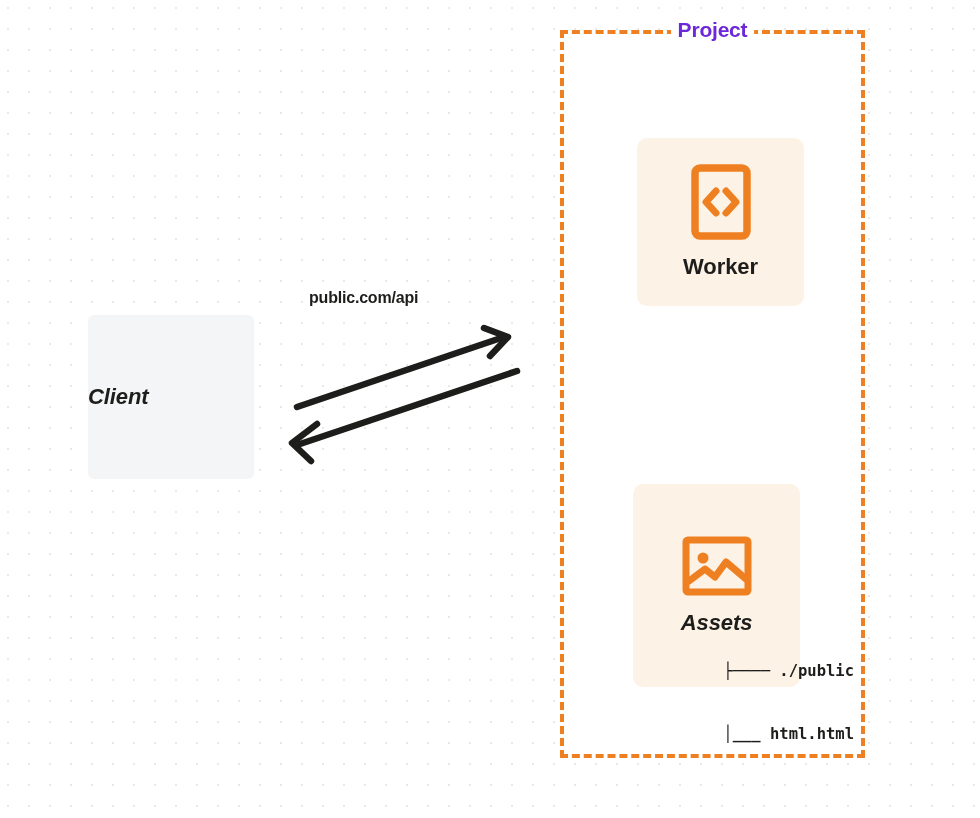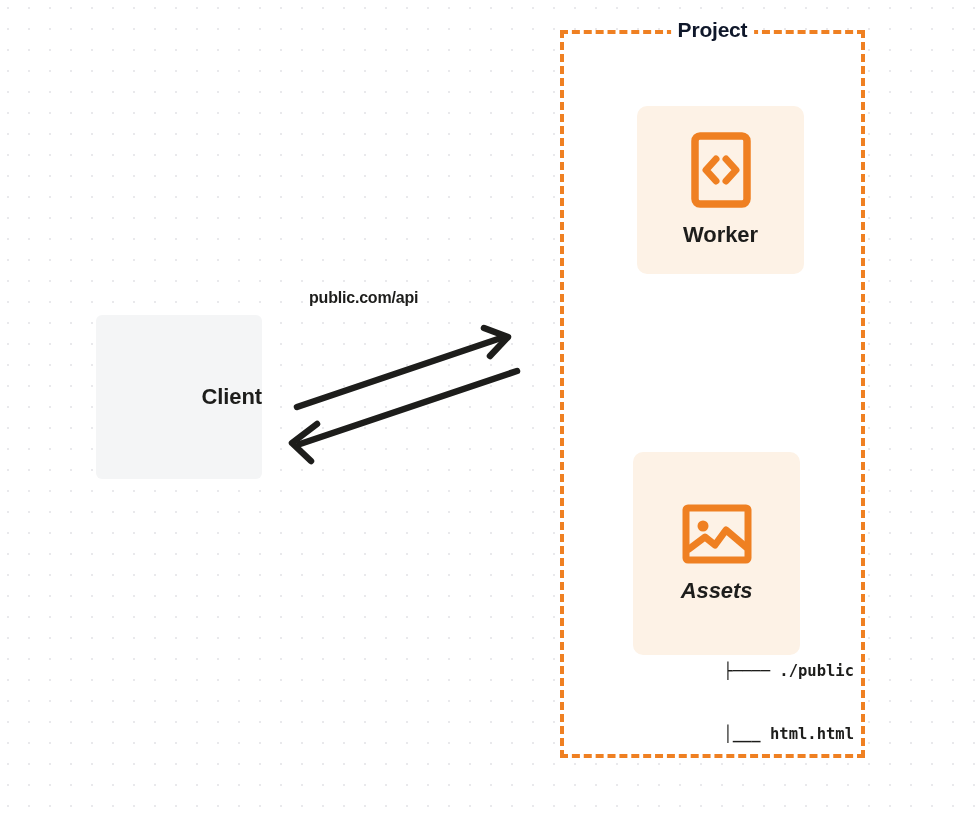--- a/index.html
+++ b/index.html
@@ -21,29 +21,30 @@
     background-color: #ffffff;
     background-image: radial-gradient(circle at 1px 1px, #e9e9ec 1.3px, transparent 1.4px);
     background-size: 21px 21px;
     background-position: 7px 7px;
     overflow: hidden;
   }
 
   
   #client-node {
     position: absolute;
-    left: 96px;
+    left: 88px;
     top: 315px;
     width: 166px;
     height: 164px;
     background: #f4f5f6;
     border-radius: 6px;
     display: flex;
     align-items: center;
-    justify-content: flex-end;
+    justify-content: flex-start;
+    font-style: italic;
   }
   #client-node .node-label {
     font-size: 22px;
     font-weight: bold;
     color: #1d1d1b;
     letter-spacing: -0.1px;
   }
 
   
   #arrow-layer {
@@ -78,34 +79,35 @@
   }
   #project-title {
     position: absolute;
     left: 50%;
     top: -4px;
     transform: translate(-50%, -52%);
     background: #ffffff;
     padding: 0 7px;
     font-size: 21px;
     font-weight: bold;
-    color: #0f172a;
+    color: #6d28d9;
     white-space: nowrap;
     letter-spacing: -0.2px;
   }
 
   
   .service-card {
     position: absolute;
     background: #fdf2e6;
     border-radius: 10px;
     display: flex;
     flex-direction: column;
     align-items: center;
     justify-content: center;
+    margin-top: 32px;
   }
   #worker-card {
     left: 73px;
     top: 72px;
     width: 167px;
     height: 168px;
   }
   #assets-card {
     left: 69px;
     top: 418px;

